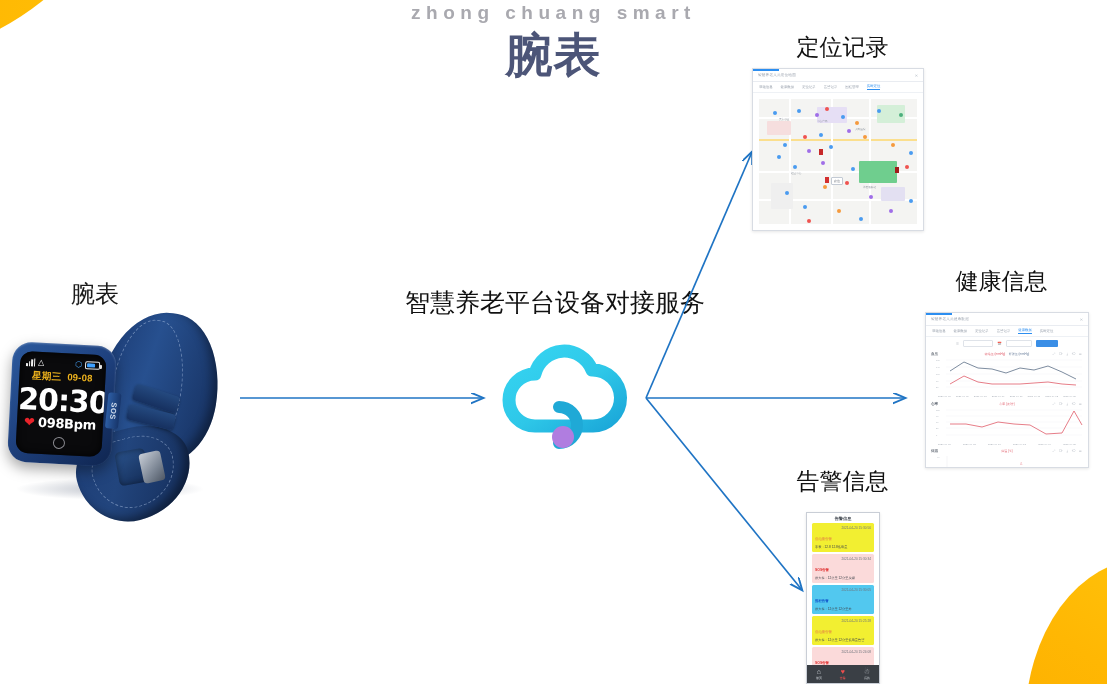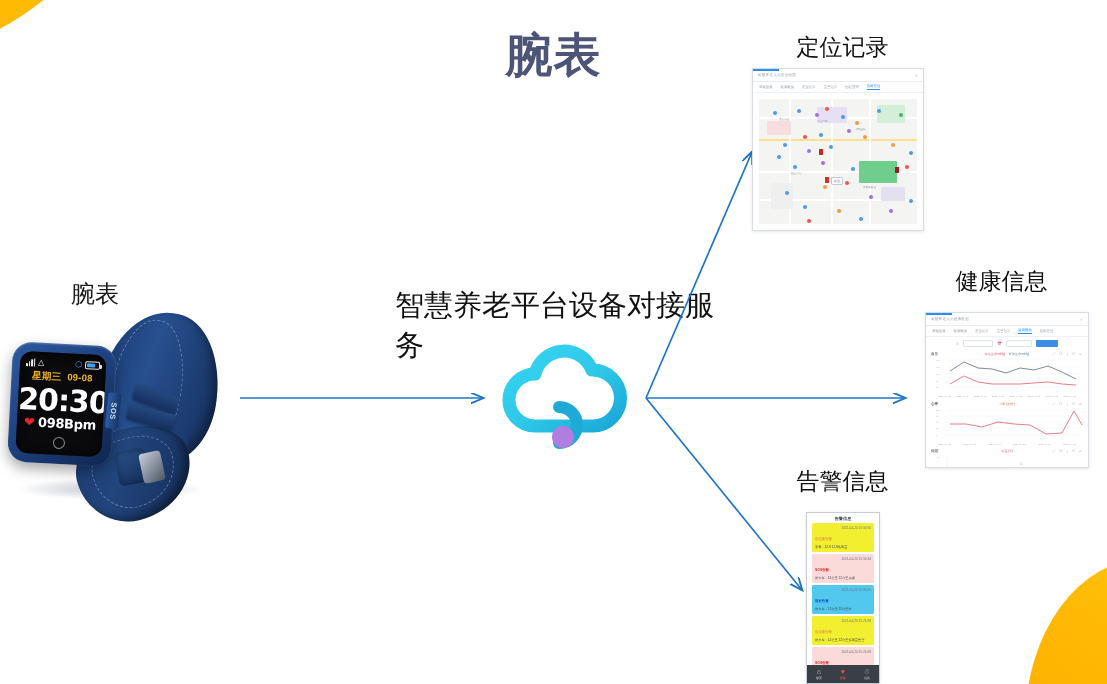--- a/index.html
+++ b/index.html
@@ -154,21 +154,21 @@
     transform: rotate(90deg);
   }
   .watch-shadow{
     position:absolute; left:10px; top:168px; width:190px; height:22px;
     background: radial-gradient(ellipse at center, rgba(40,55,85,.30), rgba(255,255,255,0) 70%);
   }
 
   
   .center-title {
     position: absolute; left: 395px; top: 286px; width: 320px;
-    font-size: 29px; color: #111;
+    text-align: center; font-size: 25px; color: #111;
   }
   .cloud-wrap { position:absolute; left:495px; top:330px; width:140px; height:130px; }
 
   
   svg.arrows { position:absolute; left:0; top:0; width:1107px; height:684px; pointer-events:none; }
 
   
   .lbl {
     position: absolute; font-size: 23px; color: #111; text-align:center;
   }
@@ -242,20 +242,21 @@
   .ph-nav .ic { font-size:7px; line-height:8px; display:block; }
 </style>
 </head>
 <body>
 
 <div id="stage">
 
   <div class="corner-tl"></div>
   <div class="corner-br"></div>
 
+  <div class="brand-sub">zhong chuang smart</div>
   <div class="brand-main">腕表</div>
 
   <div class="watch-label">腕表</div>
   <div class="watch-wrap">
     <div class="watch-shadow"></div>
     <div class="band-back"></div>
     <div class="band-lower"></div>
     <div class="band-keeper keeper1"></div>
     <div class="band-keeper keeper2"></div>
     <div class="buckle"></div>

